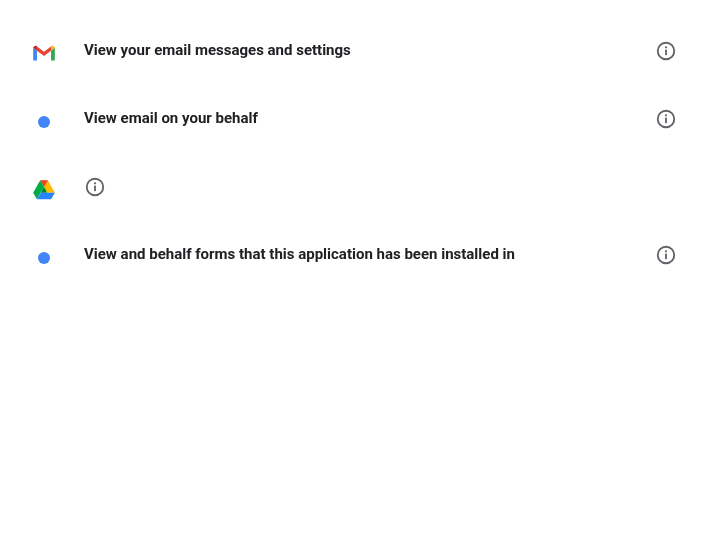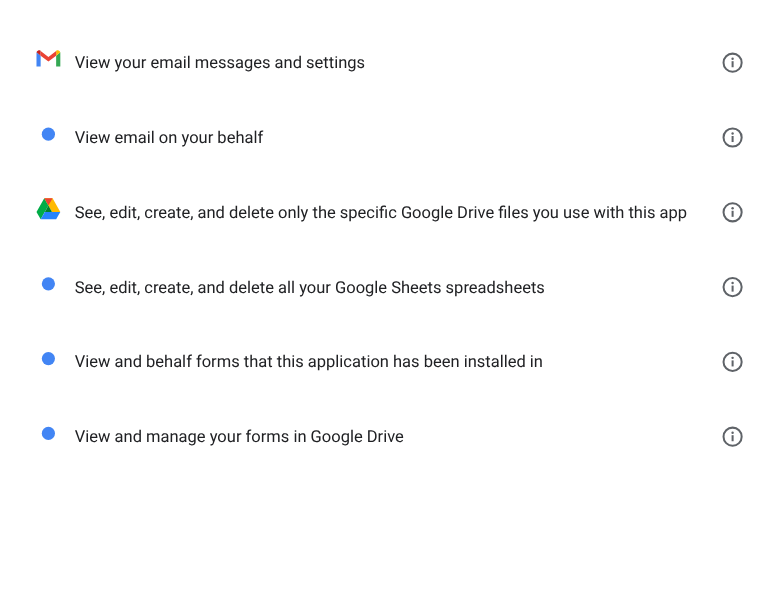--- a/index.html
+++ b/index.html
@@ -13,23 +13,24 @@
       width: 707px;
       height: 547px;
       padding: 20px 30px;
     }
     .permission-list {
       display: flex;
       flex-direction: column;
     }
     .permission-item {
       display: flex;
-      align-items: flex-end;
+      align-items: flex-start;
       padding: 20px 0;
-      gap: 10px;
+      gap: 26px;
+      font-weight: bold;
     }
     .icon-wrap {
       width: 28px;
       height: 28px;
       display: flex;
       align-items: center;
       justify-content: center;
       flex-shrink: 0;
     }
     .bullet {
@@ -100,66 +101,39 @@
   <div class="permission-item">
     <span class="icon-wrap">
       <svg viewBox="0 0 24 24" width="26" height="26">
         <path d="M8.5 3 L15.5 3 L22 14.5 L15 14.5 Z" fill="#FFBA00"></path>
         <path d="M8.5 3 L2 14.5 L5.5 20.5 L12 9 Z" fill="#00AC47"></path>
         <path d="M22 14.5 L18.5 20.5 L5.5 20.5 L9 14.5 Z" fill="#2684FC"></path>
         <path d="M15 14.5 L12 9 L9 14.5 Z" fill="#00832D"></path>
         <path d="M15.5 3 L12 9 L8.5 3 Z" fill="#EA4335"></path>
       </svg>
     </span>
-    <span class="permission-text">See, edit, create, and delete only the specific Google Drive files you use with this app</span>
     <span class="info-btn">
       <svg viewBox="0 0 24 24">
           <circle cx="12" cy="12" r="9" fill="none" stroke="#5f6368" stroke-width="2"></circle>
           <circle cx="12" cy="8" r="1.2" fill="#5f6368"></circle>
           <rect x="11" y="10.5" width="2" height="6" fill="#5f6368"></rect>
         </svg>
     </span>
   </div>
 
 
-  <div class="permission-item">
-    <span class="icon-wrap">
-        <span class="bullet"></span>
-      </span>
-    <span class="permission-text">See, edit, create, and delete all your Google Sheets spreadsheets</span>
-    <span class="info-btn">
-      <svg viewBox="0 0 24 24">
-          <circle cx="12" cy="12" r="9" fill="none" stroke="#5f6368" stroke-width="2"></circle>
-          <circle cx="12" cy="8" r="1.2" fill="#5f6368"></circle>
-          <rect x="11" y="10.5" width="2" height="6" fill="#5f6368"></rect>
-        </svg>
-    </span>
-  </div>
 
   <div class="permission-item">
     <span class="icon-wrap">
         <span class="bullet"></span>
       </span>
     <span class="permission-text">View and behalf forms that this application has been installed in</span>
     <span class="info-btn">
       <svg viewBox="0 0 24 24">
           <circle cx="12" cy="12" r="9" fill="none" stroke="#5f6368" stroke-width="2"></circle>
           <circle cx="12" cy="8" r="1.2" fill="#5f6368"></circle>
           <rect x="11" y="10.5" width="2" height="6" fill="#5f6368"></rect>
         </svg>
     </span>
   </div>
 
-  <div class="permission-item">
-    <span class="icon-wrap">
-        <span class="bullet"></span>
-      </span>
-    <span class="permission-text">View and manage your forms in Google Drive</span>
-    <span class="info-btn">
-      <svg viewBox="0 0 24 24">
-          <circle cx="12" cy="12" r="9" fill="none" stroke="#5f6368" stroke-width="2"></circle>
-          <circle cx="12" cy="8" r="1.2" fill="#5f6368"></circle>
-          <rect x="11" y="10.5" width="2" height="6" fill="#5f6368"></rect>
-        </svg>
-    </span>
-  </div>
 
 </div>
 
 </body></html>

